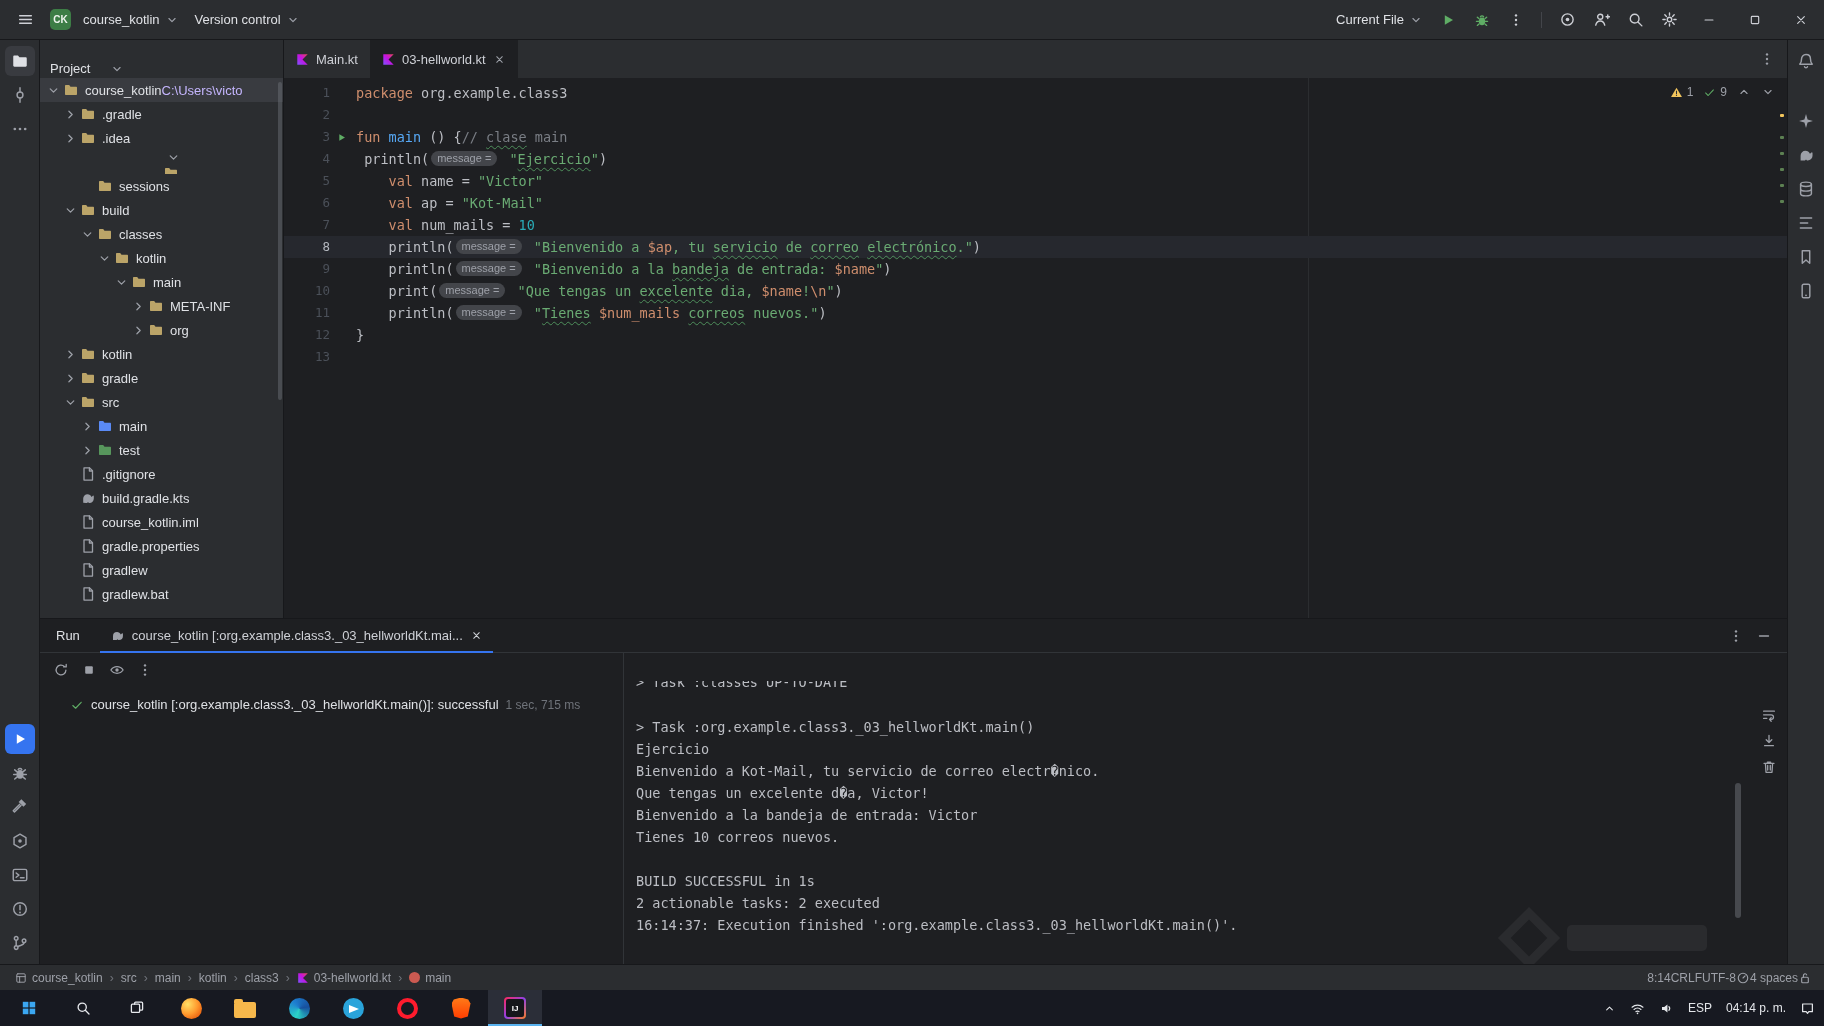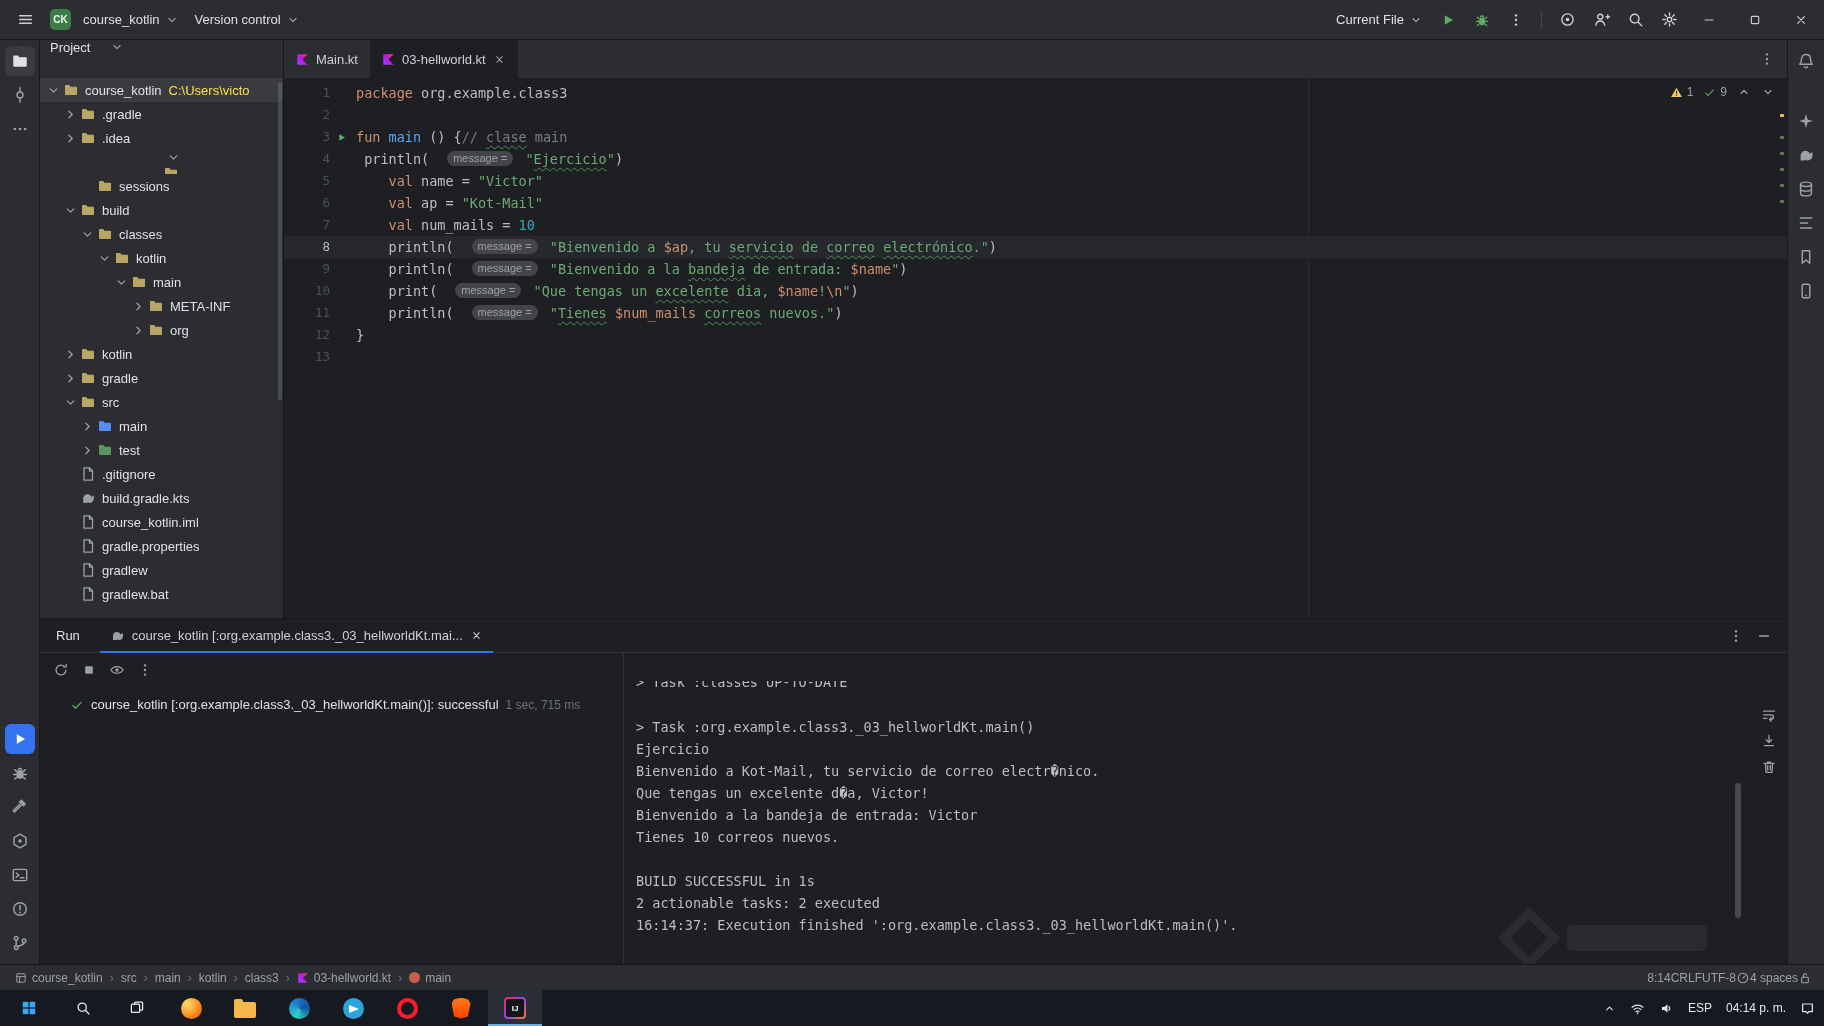--- a/index.html
+++ b/index.html
@@ -36,29 +36,29 @@
 .stripe-btn{width:30px;height:30px;border-radius:6px;display:flex;align-items:center;justify-content:center;color:#9da0a8;background:none;border:none}
 .stripe-btn.active{background:#393b40;color:#dfe1e5}
 .stripe-btn.active-blue{background:#3574f0;color:#fff}
 .stripe-gap{height:22px}
 .spacer{flex:1}
 .center-col{flex:1;display:flex;flex-direction:column;min-width:0}
 .upper{display:flex;height:578px;min-height:0}
 
 
 .project-panel{width:244px;flex:none;background:#2b2d30;border-right:1px solid #17181b;position:relative;overflow:hidden}
-.panel-header{height:36px;display:flex;align-items:flex-start;gap:20px;padding:0 10px;color:#dfe1e5}
+.panel-header{height:36px;display:flex;align-items:flex-end;gap:20px;padding:0 10px;color:#dfe1e5}
 .panel-header .chev{color:#9da0a8}
 .tree{padding-top:2px}
 .tree-row{height:24px;display:flex;align-items:center;white-space:nowrap;color:#dfe1e5;overflow:hidden}
 .tree-row.selected{background:#393b40}
 .tree-row .chev{width:15px;height:15px;flex:none;color:#9da0a8;display:inline-flex}
 .t-icon{width:16px;height:16px;margin:0 6px 0 2px;flex:none;display:inline-flex}
 .c-folder{color:#bba468}.c-main{color:#5a8af5}.c-test{color:#57965c}.c-file{color:#9da0a8}
-.t-extra{color:#fde047;margin-left:7px}
+.t-extra{color:#c4b5fd;}
 .proj-scrollbar{position:absolute;right:1px;top:42px;width:4px;height:318px;background:#6f737a;opacity:.45;border-radius:2px}
 
 
 .editor-col{flex:1;display:flex;flex-direction:column;min-width:0;background:#1e1f22}
 .tabbar{height:38px;background:#2b2d30;display:flex;align-items:stretch}
 .tab{display:flex;align-items:center;gap:7px;padding:0 12px;color:#ced0d6;background:none;border:none;font-size:13px;font-family:inherit}
 .tab.active{background:#1e1f22}
 .tab .close{color:#9da0a8}
 .tab-kebab{margin-left:auto;align-self:center;margin-right:12px;color:#9da0a8}
 .editor-wrap{flex:1;position:relative;font-family:"DejaVu Sans Mono","Liberation Mono",monospace;
@@ -76,21 +76,21 @@
 .tk.fn{color:#56a8f5}
 .tk.call{color:#bcbec4;}
 .tk.t{color:#bcbec4}
 .tk.str{color:#6aab73}
 .tk.num{color:#2aacb8}
 .tk.cmt{color:#7a7e85}
 .tk.tmpl{color:#cf8e6d}
 .tk.esc{color:#cf8e6d}
 .tk.typo{text-decoration:underline wavy #4e8f5b 1px;text-underline-offset:3px}
 .tk.hint{display:inline-block;background:#43454a;color:#9da0a8;border-radius:8px;font-size:11px;
-  line-height:15px;height:15px;padding:0 6px;font-family:"Liberation Sans",sans-serif;margin:0 4px 0 18px;vertical-align:2px}
+  line-height:15px;height:15px;padding:0 6px;font-family:"Liberation Sans",sans-serif;margin:0 4px 0 2px;vertical-align:2px}
 .inspect-widget{position:absolute;top:7px;right:12px;display:flex;align-items:center;gap:10px;
   color:#9da0a8;font-size:12px;font-family:"Liberation Sans",sans-serif}
 .iw-item{display:flex;align-items:center;gap:4px}
 .iw-check{color:#5fad65}
 .stripe-mark{position:absolute;right:3px;width:4px;height:3px;border-radius:1px}
 
 
 .run-panel{height:346px;flex:none;border-top:1px solid #17181b;background:#1e1f22;display:flex;flex-direction:column}
 .run-header{height:34px;flex:none;display:flex;align-items:center;border-bottom:1px solid #313438;padding:0 10px 0 16px}
 .run-title{color:#dfe1e5;margin-right:20px}

